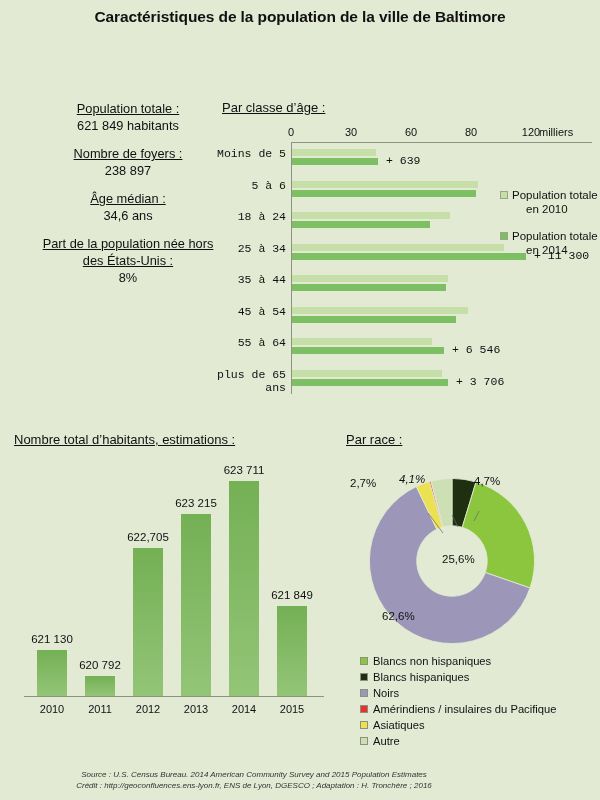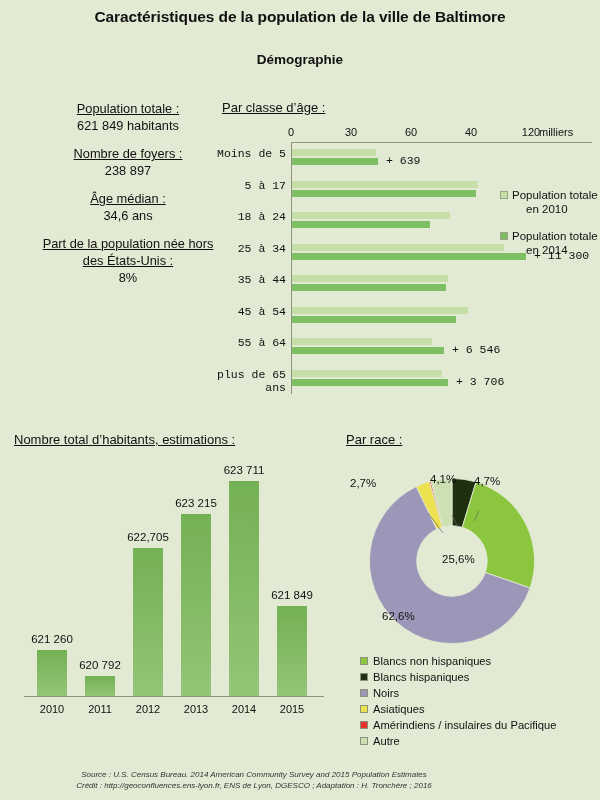--- a/index.html
+++ b/index.html
@@ -79,21 +79,20 @@
 
   .footer { position: absolute; bottom: 9px; left: 0; width: 508px; text-align: center; }
   .footer div { font-size: 8px; font-style: italic; line-height: 11px; color: #333; }
 </style>
 </head>
 <body>
 
 <div class="page">
 
   <div class="main-title">Caractéristiques de la population de la ville de Baltimore</div>
-  <div class="sub-title">Démographie</div>
 
   <div class="stats">
     <div class="stat">
       <div class="stat-label">Population totale :</div>
       <div class="stat-value">621 849 habitants</div>
     </div>
     <div class="stat">
       <div class="stat-label">Nombre de foyers :</div>
       <div class="stat-value">238 897</div>
     </div>
@@ -107,33 +106,33 @@
     </div>
   </div>
 
   <div class="age-sec">
     <div class="sec-title">Par classe d’âge :</div>
     <div class="age-chart">
       <div class="axis-row" id="age-axis">
           <span class="tick" style="left: 0px;">0</span>
           <span class="tick" style="left: 60px;">30</span>
           <span class="tick" style="left: 120px;">60</span>
-          <span class="tick" style="left: 180px;">40</span>
+          <span class="tick" style="left: 180px;">80</span>
           <span class="tick" style="left: 240px;">120</span>
           <span class="axis-unit">milliers</span>
         </div>
       <div class="plot" id="age-plot">
           <div class="grp">
             <div class="grp-label">Moins de 5</div>
             <div class="bar b2010" style="width: 84px;"></div>
             <div class="bar b2014" style="width: 86px;"></div>
             <div class="delta" style="left: 94px;">+ 639</div>
           </div>
           <div class="grp">
-            <div class="grp-label">5 à 17</div>
+            <div class="grp-label">5 à 6</div>
             <div class="bar b2010" style="width: 186px;"></div>
             <div class="bar b2014" style="width: 184px;"></div>
           </div>
           <div class="grp">
             <div class="grp-label">18 à 24</div>
             <div class="bar b2010" style="width: 158px;"></div>
             <div class="bar b2014" style="width: 138px;"></div>
           </div>
           <div class="grp">
             <div class="grp-label">25 à 34</div>
@@ -175,21 +174,21 @@
         </div>
       </div>
     </div>
   </div>
 
   <div class="col-sec">
     <div class="sec-title">Nombre total d’habitants, estimations :</div>
     <div class="col-chart">
       <div class="col-plot" id="col-plot">
           <div class="col" style="left: 13px; height: 45.6px;"></div>
-          <div class="col-val" style="left: 28px; bottom: 50.6px;">621 260</div>
+          <div class="col-val" style="left: 28px; bottom: 50.6px;">621 130</div>
           <div class="col-x" style="left: 28px; top: 234px;">2010</div>
           <div class="col" style="left: 61px; height: 19.5812px;"></div>
           <div class="col-val" style="left: 76px; bottom: 24.5812px;">620 792</div>
           <div class="col-x" style="left: 76px; top: 234px;">2011</div>
           <div class="col" style="left: 109px; height: 147.865px;"></div>
           <div class="col-val" style="left: 124px; bottom: 152.865px;">622,705</div>
           <div class="col-x" style="left: 124px; top: 234px;">2012</div>
           <div class="col" style="left: 157px; height: 182.065px;"></div>
           <div class="col-val" style="left: 172px; bottom: 187.065px;">623 215</div>
           <div class="col-x" style="left: 172px; top: 234px;">2013</div>
@@ -214,21 +213,21 @@
             <path d="M58.58021961462794 13.395139900652524 A96 96 0 0 1 73.79661419033671 7.6453435277357755 L88.80897064378964 60.556865464970485 A41 41 0 0 0 82.31030212708069 63.012507665903684 Z" fill="#ece14f" stroke="#e3ead4" stroke-width="1"></path>
             <path d="M73.79661419033671 7.6453435277357755 A96 96 0 0 1 75.5420103343953 7.167857174806244 L89.55440024698133 60.35293900174017 A41 41 0 0 0 88.80897064378964 60.556865464970485 Z" fill="#e8322a" stroke="#e3ead4" stroke-width="1"></path>
             <path d="M75.5420103343953 7.167857174806244 A96 96 0 0 1 99.99999999999999 4 L99.99999999999999 59 A41 41 0 0 0 89.55440024698133 60.35293900174017 Z" fill="#cde0b4" stroke="#e3ead4" stroke-width="1"></path>
           </g>
       </svg>
       <div id="donut-labels">
           <div class="pct" style="left: 128px; top: 20px;">4,7%</div>
           <div class="pct" style="left: 96px; top: 98px;">25,6%</div>
           <div class="pct" style="left: 36px; top: 155px;">62,6%</div>
           <div class="pct" style="left: 4px; top: 22px;">2,7%</div>
-          <div class="pct" style="left: 84px; top: 18px;">4,1%</div>
+          <div class="pct" style="left: 53px; top: 18px; font-style: italic;">4,1%</div>
         </div>
     <svg width="220" height="200" style="position:absolute;left:20px;top:20px;pointer-events:none">
           <line x1="86" y1="40" x2="92" y2="52" stroke="#666" stroke-width="0.7"></line>
           <line x1="62" y1="38" x2="77" y2="58" stroke="#666" stroke-width="0.7"></line>
           <line x1="113" y1="36" x2="108" y2="46" stroke="#666" stroke-width="0.7"></line>
         </svg>
       </div>
     <div class="race-legend" id="race-legend">
         <div class="rl-item">
           <span class="rl-sw" style="background: rgb(140, 198, 63);"></span>
@@ -236,26 +235,26 @@
         </div>
         <div class="rl-item">
           <span class="rl-sw" style="background: rgb(30, 48, 16);"></span>
           <span class="rl-tx">Blancs hispaniques</span>
         </div>
         <div class="rl-item">
           <span class="rl-sw" style="background: rgb(156, 151, 184);"></span>
           <span class="rl-tx">Noirs</span>
         </div>
         <div class="rl-item">
+          <span class="rl-sw" style="background: rgb(232, 50, 42);"></span>
+          <span class="rl-tx">Amérindiens / insulaires du Pacifique</span>
+        </div>
+        <div class="rl-item">
           <span class="rl-sw" style="background: rgb(236, 225, 79);"></span>
           <span class="rl-tx">Asiatiques</span>
-        </div>
-        <div class="rl-item">
-          <span class="rl-sw" style="background: rgb(232, 50, 42);"></span>
-          <span class="rl-tx">Amérindiens / insulaires du Pacifique</span>
         </div>
         <div class="rl-item">
           <span class="rl-sw" style="background: rgb(205, 224, 180);"></span>
           <span class="rl-tx">Autre</span>
         </div>
       </div>
   </div>
 
   <div class="footer">
     <div>Source : U.S. Census Bureau. 2014 American Community Survey and 2015 Population Estimates</div>

